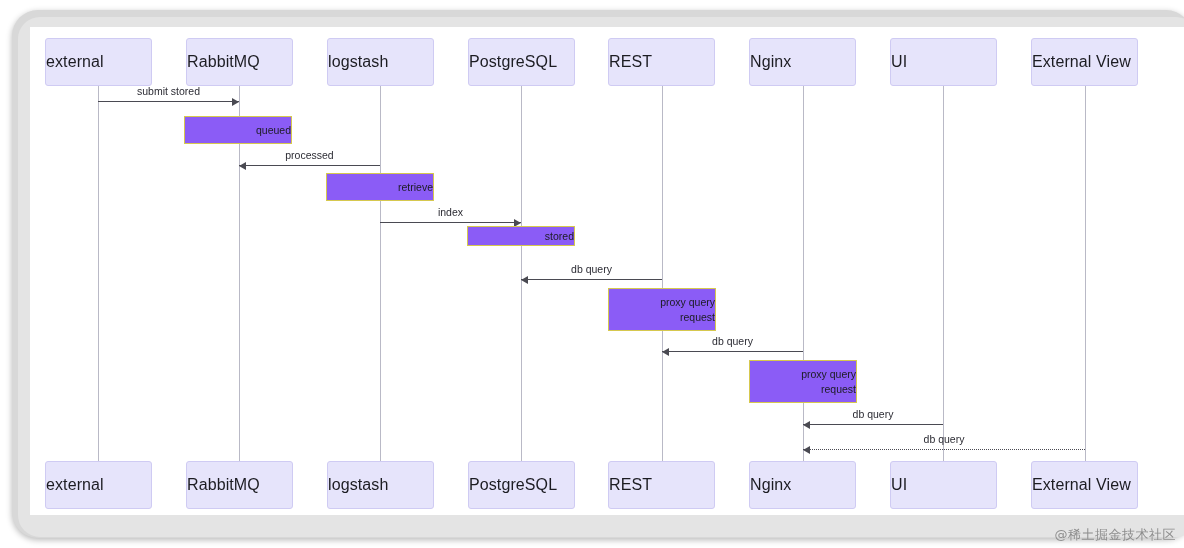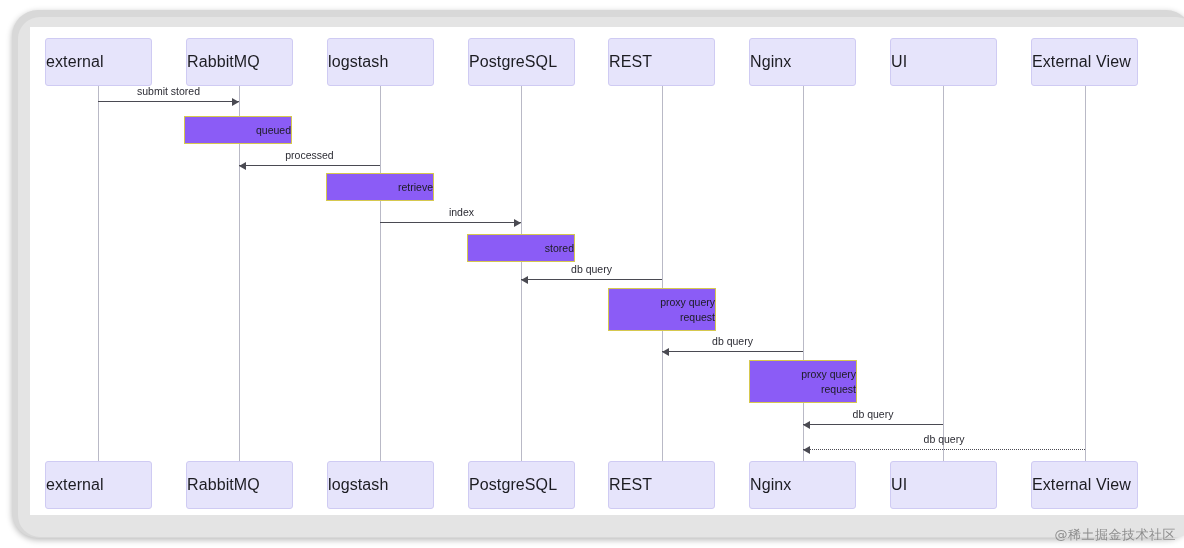--- a/index.html
+++ b/index.html
@@ -142,21 +142,21 @@
           <div class="msg-label" style="left: 68px; width: 141px; top: 58px;">submit stored</div>
         </div>
         <div>
           <div class="msg-line" style="left: 209px; top: 138px; width: 141px;"></div>
           <div class="arrowhead left" style="top: 134.5px; left: 209px;"></div>
           <div class="msg-label" style="left: 209px; width: 141px; top: 122px;">processed</div>
         </div>
         <div>
           <div class="msg-line" style="left: 350px; top: 195px; width: 141px;"></div>
           <div class="arrowhead right" style="top: 191.5px; left: 484px;"></div>
-          <div class="msg-label" style="left: 350px; width: 141px; top: 179px; padding-left: 11px;">index</div>
+          <div class="msg-label" style="left: 350px; width: 141px; top: 179px;">index</div>
         </div>
         <div>
           <div class="msg-line" style="left: 491px; top: 252px; width: 141px;"></div>
           <div class="arrowhead left" style="top: 248.5px; left: 491px;"></div>
           <div class="msg-label" style="left: 491px; width: 141px; top: 236px;">db query</div>
         </div>
         <div>
           <div class="msg-line" style="left: 632px; top: 324px; width: 141px;"></div>
           <div class="arrowhead left" style="top: 320.5px; left: 632px;"></div>
           <div class="msg-label" style="left: 632px; width: 141px; top: 308px;">db query</div>
@@ -172,21 +172,21 @@
           <div class="msg-label" style="left: 773px; width: 282px; top: 406px;">db query</div>
         </div>
       </div>
     <div id="layer-notes">
         <div class="note" style="left: 154px; top: 89px; width: 108px; height: 28px;">
           <span>queued</span>
         </div>
         <div class="note" style="left: 296px; top: 146px; width: 108px; height: 28px;">
           <span>retrieve</span>
         </div>
-        <div class="note" style="left: 437px; top: 207px; width: 108px; height: 28px;">
+        <div class="note" style="left: 437px; top: 199px; width: 108px; height: 20px;">
           <span>stored</span>
         </div>
         <div class="note" style="left: 578px; top: 261px; width: 108px; height: 43px;">
           <span>proxy query</span>
           <span>request</span>
         </div>
         <div class="note" style="left: 719px; top: 333px; width: 108px; height: 43px;">
           <span>proxy query</span>
           <span>request</span>
         </div>

